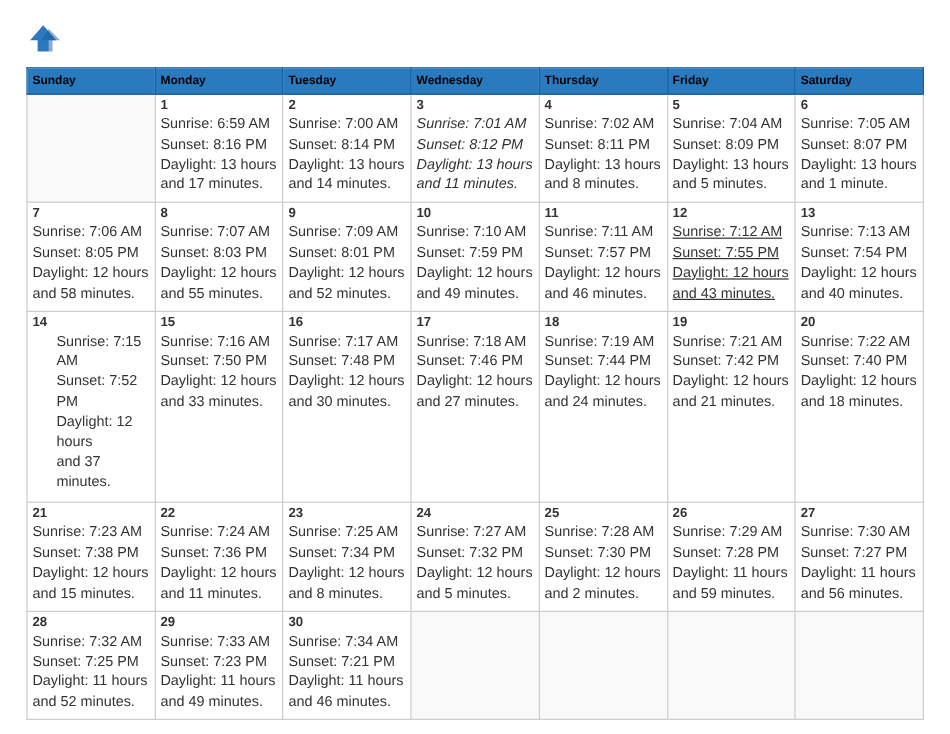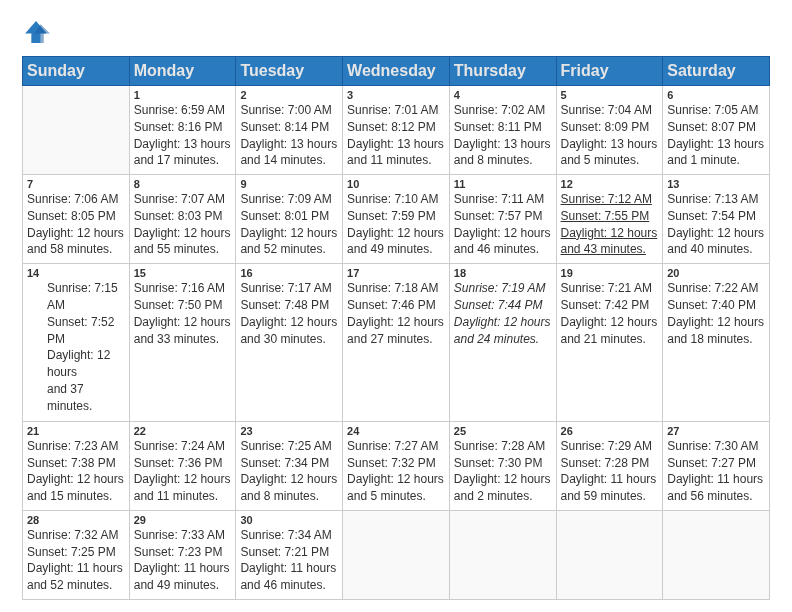--- a/index.html
+++ b/index.html
@@ -54,22 +54,22 @@
     }
     .calendar {
       flex: 1;
       border: 1px solid #ccc;
       border-collapse: collapse;
       width: 100%;
       table-layout: fixed;
     }
     .calendar th {
       background-color: #2a7abf;
-      color: #e5e5e5;
-      font-size: 16px;
+      color: #000000;
+      font-size: 10px;
       font-weight: bold;
       padding: 5px 4px;
       text-align: left;
       border: 1px solid #1a5a9f;
     }
     .calendar td {
       border: 1px solid #ccc;
       vertical-align: top;
       padding: 3px 4px;
       font-size: 9.5px;
@@ -139,21 +139,21 @@
           </td>
           <td>
             <span class="day-number">2</span>
             <div class="day-info" style="white-space: pre-line;">Sunrise: 7:00 AM
 Sunset: 8:14 PM
 Daylight: 13 hours
 and 14 minutes.</div>
           </td>
           <td>
             <span class="day-number">3</span>
-            <div class="day-info" style="white-space: pre-line;">Sunrise: 7:01 AM
+            <div class="day-info" style="white-space: pre-line; font-style: italic;">Sunrise: 7:01 AM
 Sunset: 8:12 PM
 Daylight: 13 hours
 and 11 minutes.</div>
           </td>
           <td>
             <span class="day-number">4</span>
             <div class="day-info" style="white-space: pre-line;">Sunrise: 7:02 AM
 Sunset: 8:11 PM
 Daylight: 13 hours
 and 8 minutes.</div>
@@ -248,21 +248,21 @@
           </td>
           <td>
             <span class="day-number">17</span>
             <div class="day-info" style="white-space: pre-line;">Sunrise: 7:18 AM
 Sunset: 7:46 PM
 Daylight: 12 hours
 and 27 minutes.</div>
           </td>
           <td>
             <span class="day-number">18</span>
-            <div class="day-info" style="white-space: pre-line; font-style: italic;">Sunrise: 7:19 AM
+            <div class="day-info" style="white-space: pre-line;">Sunrise: 7:19 AM
 Sunset: 7:44 PM
 Daylight: 12 hours
 and 24 minutes.</div>
           </td>
           <td>
             <span class="day-number">19</span>
             <div class="day-info" style="white-space: pre-line;">Sunrise: 7:21 AM
 Sunset: 7:42 PM
 Daylight: 12 hours
 and 21 minutes.</div>

